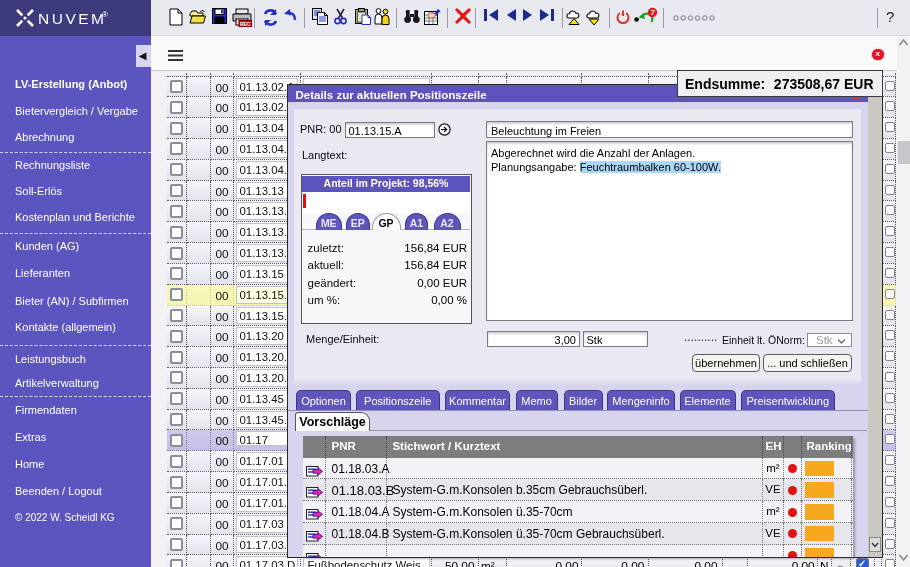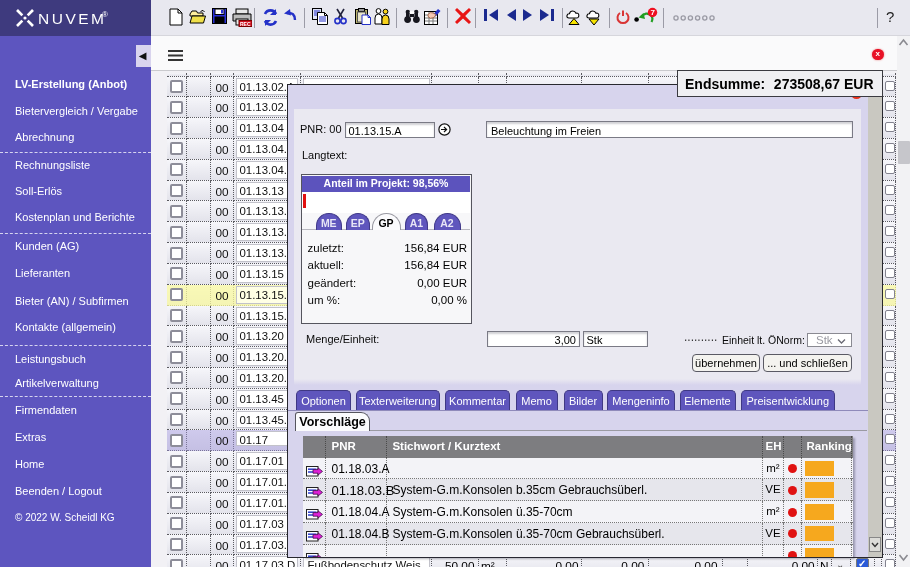--- a/index.html
+++ b/index.html
@@ -821,39 +821,46 @@
 <svg class="ab" style="left:898px;top:38px" width="11" height="9" viewBox="0 0 11 9">
       <path d="M1.5 7 L5.5 2 L9.5 7" fill="none" stroke="#8a8a90" stroke-width="1.6"></path>
     </svg>
 <div class="ab" style="left:897.5px;top:141px;width:12px;height:23px;background:#c6c6cb;border-radius:1px;"></div>
 <svg class="ab" style="left:898px;top:553px" width="11" height="9" viewBox="0 0 11 9">
       <path d="M1.5 2 L5.5 7 L9.5 2" fill="none" stroke="#8a8a90" stroke-width="1.6"></path>
     </svg>
 <div class="ab" style="left:286.5px;top:83.5px;width:596.5px;height:474px;background:#d7d4ed;border:1.5px solid #28282e;z-index:40;overflow:hidden;"></div>
 <div class="ab" style="left:293.5px;top:109px;width:567.5px;height:269.5px;background:#eae9f1;z-index:41;"></div>
 <div class="ab" style="left:293.5px;top:378.5px;width:567.5px;height:6px;background:linear-gradient(180deg,#eae9f1,#d7d4ed);z-index:41;"></div>
+<div class="ab" style="left:287.5px;top:84.5px;width:581px;height:17.5px;background:#5c53bd;z-index:41;">
+      <div style="position:absolute;left:8px;top:4px;color:#fff;font-size:11.5px;font-weight:bold;">Details zur aktuellen Positionszeile</div>
+    </div>
 <div class="ab" style="left:851px;top:87.5px;width:11px;height:11px;background:#e8301a;border-radius:50%;z-index:41;"></div>
 <div class="ab" style="left:868px;top:84.5px;width:13.5px;height:472px;background:#c9c8c1;z-index:41;"></div>
 <div class="ab" style="left:868.5px;top:536.5px;width:12.5px;height:15.5px;background:#dcdcd8;border:1px solid #888;z-index:41;">
       <svg width="10" height="13" viewBox="0 0 10 13" style="position:absolute;left:0;top:0">
         <path d="M2 5 L5 8.5 L8 5" fill="none" stroke="#333" stroke-width="1.4"></path>
       </svg>
     </div>
 <div style="position:absolute;left:300px;top:123px;font-size:11px;color:#0a0a0a;white-space:nowrap;z-index:41;">PNR: 00</div>
 <div class="ab" style="left:344.5px;top:121.5px;width:90px;height:16.5px;background:#fff;border:1px solid #7a7a85;box-shadow:inset 0 2px 2px rgba(90,90,105,.28);z-index:41;">
       <div style="position:absolute;left:3px;top:2px;font-size:11px;">01.13.15.A</div>
     </div>
 <svg class="ab" style="left:438px;top:123px;z-index:41;" width="13" height="13" viewBox="0 0 13 13">
       <circle cx="6.5" cy="6.5" r="5.6" fill="#fefefe" stroke="#111" stroke-width="1.2"></circle>
       <path d="M3 6.5 h5 M6 4 l2.6 2.5 L6 9" stroke="#111" stroke-width="1.2" fill="none"></path>
     </svg>
 <div class="ab" style="left:486px;top:121px;width:366.5px;height:17px;background:#fff;border:1px solid #7a7a85;box-shadow:inset 0 2px 2px rgba(90,90,105,.28);z-index:41;">
       <div style="position:absolute;left:4px;top:2.5px;font-size:11px;">Beleuchtung im Freien</div>
     </div>
 <div style="position:absolute;left:302px;top:148.5px;font-size:11px;color:#0a0a0a;white-space:nowrap;z-index:41;">Langtext:</div>
+<div class="ab" style="left:486px;top:141px;width:366.5px;height:179.5px;background:#fff;border:1px solid #7a7a85;box-shadow:inset 0 2px 2px rgba(90,90,105,.28);z-index:41;">
+      <div style="position:absolute;left:4px;top:4.5px;font-size:11px;">Abgerechnet wird die Anzahl der Anlagen.</div>
+      <div style="position:absolute;left:4px;top:19px;font-size:11px;">Planungsangabe: <span style="background:#abd7f6;">Feuchtraumbalken 60-100W.</span></div>
+    </div>
 <div class="ab" style="left:300.5px;top:174px;width:171px;height:150px;background:#f7f7f9;border:1.5px solid #55555e;z-index:41;overflow:hidden;"></div>
 <div class="ab" style="left:302px;top:175.5px;width:168px;height:16px;background:#5c53bd;z-index:41;">
       <div style="position:absolute;left:0;top:1.5px;width:168px;text-align:center;color:#fff;font-size:10.5px;font-weight:bold;">Anteil im Projekt: 98,56%</div>
     </div>
 <div class="ab" style="left:302px;top:191.5px;width:168px;height:21px;background:#fff;z-index:41;"></div>
 <div class="ab" style="left:302.5px;top:194px;width:3.5px;height:14px;background:#e01010;z-index:41;"></div>
 <div class="ab" style="left:302px;top:228.8px;width:168px;height:0px;border-top:1px solid #b8b8c0;z-index:41;"></div>
 <div class="ab" style="left:316px;top:212.5px;width:25.5px;height:17px;background:#5f56bd;border:1px solid #413a8a;border-bottom:none;color:#e8e6f6;font-weight:bold;border-radius:12.75px 12.75px 0 0;font-size:10.5px;text-align:center;line-height:19px;z-index:41;">ME</div>
 <div class="ab" style="left:345.8px;top:212.5px;width:24px;height:17px;background:#5f56bd;border:1px solid #413a8a;border-bottom:none;color:#e8e6f6;font-weight:bold;border-radius:12.0px 12.0px 0 0;font-size:10.5px;text-align:center;line-height:19px;z-index:41;">EP</div>
 <div class="ab" style="left:371.5px;top:212.5px;width:29px;height:17px;background:#fbfbfd;border:1px solid #9a9aa2;border-bottom:none;color:#000;font-weight:bold;border-radius:14.5px 14.5px 0 0;font-size:10.5px;text-align:center;line-height:19px;z-index:41;">GP</div>
@@ -878,21 +885,21 @@
 <div style="position:absolute;left:722px;top:333.5px;font-size:10.5px;color:#0a0a0a;white-space:nowrap;z-index:41;">Einheit lt. ÖNorm:</div>
 <div class="ab" style="left:807px;top:332.5px;width:45px;height:14.5px;background:#fff;border:1px solid #8a8a92;z-index:41;">
       <div style="position:absolute;left:8px;top:0.5px;font-size:11.5px;color:#9a9aa2;">Stk</div>
       <svg width="9" height="7" viewBox="0 0 9 7" style="position:absolute;right:5px;top:4px">
         <path d="M1 1.5 L4.5 5 L8 1.5" fill="none" stroke="#6a6a74" stroke-width="1.3"></path>
       </svg>
     </div>
 <div class="ab" style="left:692px;top:353.5px;width:68px;height:18.5px;background:#f4f3ef;border:1px solid #5a5a64;border-radius:4px;font-size:11px;color:#000;text-align:center;white-space:nowrap;z-index:41;line-height:17px;">übernehmen</div>
 <div class="ab" style="left:763px;top:353.5px;width:89px;height:18.5px;background:#f4f3ef;border:1px solid #5a5a64;border-radius:4px;font-size:11px;color:#000;text-align:center;white-space:nowrap;z-index:41;line-height:17px;">... und schließen</div>
 <div class="ab" style="left:296px;top:390px;width:55px;height:20.5px;background:#5f56bd;border:1px solid #3f3884;border-bottom:none;border-radius:5px 5px 0 0;color:#fff;font-size:11px;text-align:center;line-height:20px;z-index:41;">Optionen</div>
-<div class="ab" style="left:355.5px;top:390px;width:84.5px;height:20.5px;background:#5f56bd;border:1px solid #3f3884;border-bottom:none;border-radius:5px 5px 0 0;color:#fff;font-size:11px;text-align:center;line-height:20px;z-index:41;">Texterweiterung</div>
+<div class="ab" style="left:355.5px;top:390px;width:84.5px;height:20.5px;background:#5f56bd;border:1px solid #3f3884;border-bottom:none;border-radius:5px 5px 0 0;color:#fff;font-size:11px;text-align:center;line-height:20px;z-index:41;">Positionszeile</div>
 <div class="ab" style="left:445px;top:390px;width:65px;height:20.5px;background:#5f56bd;border:1px solid #3f3884;border-bottom:none;border-radius:5px 5px 0 0;color:#fff;font-size:11px;text-align:center;line-height:20px;z-index:41;">Kommentar</div>
 <div class="ab" style="left:515.5px;top:390px;width:42px;height:20.5px;background:#5f56bd;border:1px solid #3f3884;border-bottom:none;border-radius:5px 5px 0 0;color:#fff;font-size:11px;text-align:center;line-height:20px;z-index:41;">Memo</div>
 <div class="ab" style="left:563.5px;top:390px;width:39px;height:20.5px;background:#5f56bd;border:1px solid #3f3884;border-bottom:none;border-radius:5px 5px 0 0;color:#fff;font-size:11px;text-align:center;line-height:20px;z-index:41;">Bilder</div>
 <div class="ab" style="left:607px;top:390px;width:68px;height:20.5px;background:#5f56bd;border:1px solid #3f3884;border-bottom:none;border-radius:5px 5px 0 0;color:#fff;font-size:11px;text-align:center;line-height:20px;z-index:41;">Mengeninfo</div>
 <div class="ab" style="left:679.5px;top:390px;width:56px;height:20.5px;background:#5f56bd;border:1px solid #3f3884;border-bottom:none;border-radius:5px 5px 0 0;color:#fff;font-size:11px;text-align:center;line-height:20px;z-index:41;">Elemente</div>
 <div class="ab" style="left:741px;top:390px;width:93.5px;height:20.5px;background:#5f56bd;border:1px solid #3f3884;border-bottom:none;border-radius:5px 5px 0 0;color:#fff;font-size:11px;text-align:center;line-height:20px;z-index:41;">Preisentwicklung</div>
 <div class="ab" style="left:287.5px;top:410.2px;width:580px;height:0px;border-top:1px solid #8f8aba;z-index:41;"></div>
 <div class="ab" style="left:294.8px;top:411.5px;width:75.5px;height:19px;background:#fbfbfd;border:1px solid #55555e;border-bottom:none;border-radius:3px 9px 0 0;font-size:12.5px;font-weight:bold;text-align:center;line-height:19px;z-index:41;">Vorschläge</div>
 <div class="ab" style="left:370.3px;top:429.5px;width:497px;height:0px;border-top:1px solid #9a9aa2;z-index:41;"></div>
 <div class="ab" style="left:302.5px;top:436px;width:550.0px;height:121px;border:1.2px solid #3a3a42;z-index:41;background:#f2f2f6;overflow:hidden;box-shadow:1.5px 1.5px 2px rgba(40,40,60,.35);"></div>

